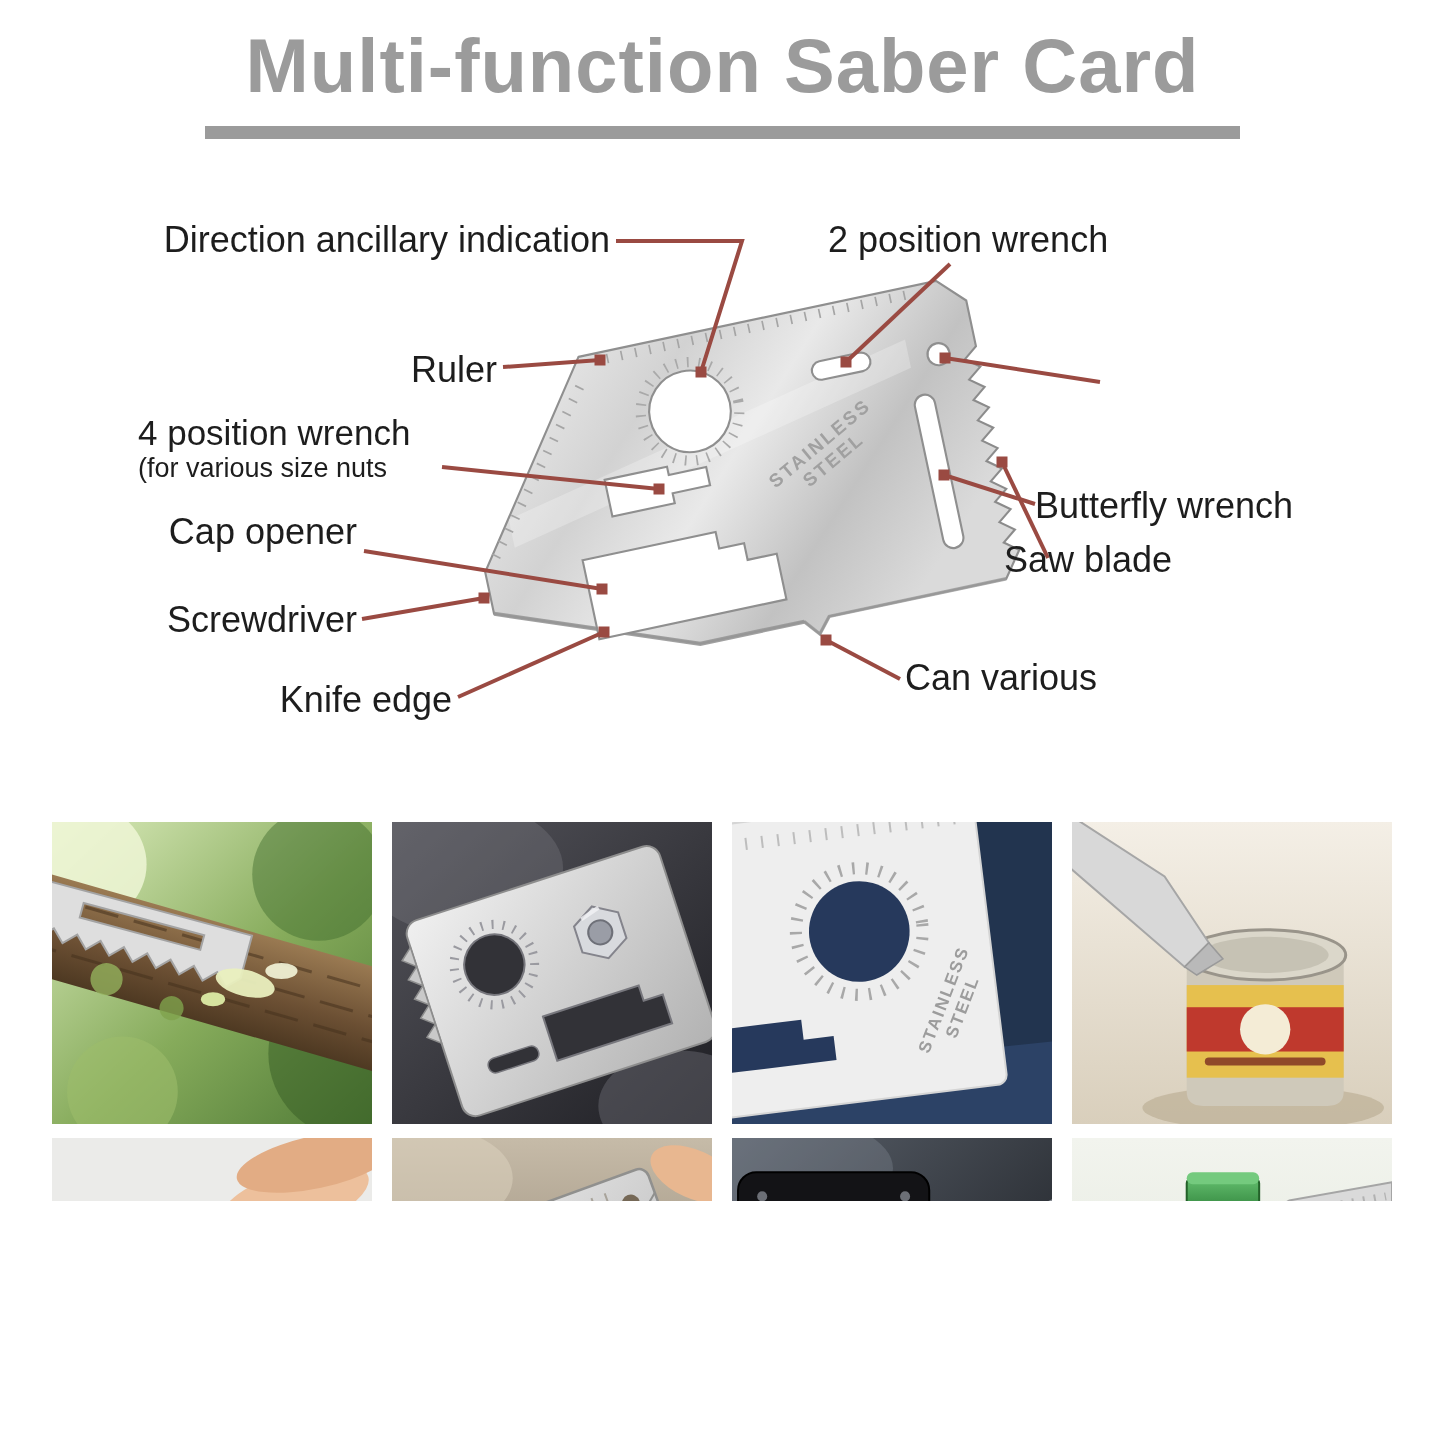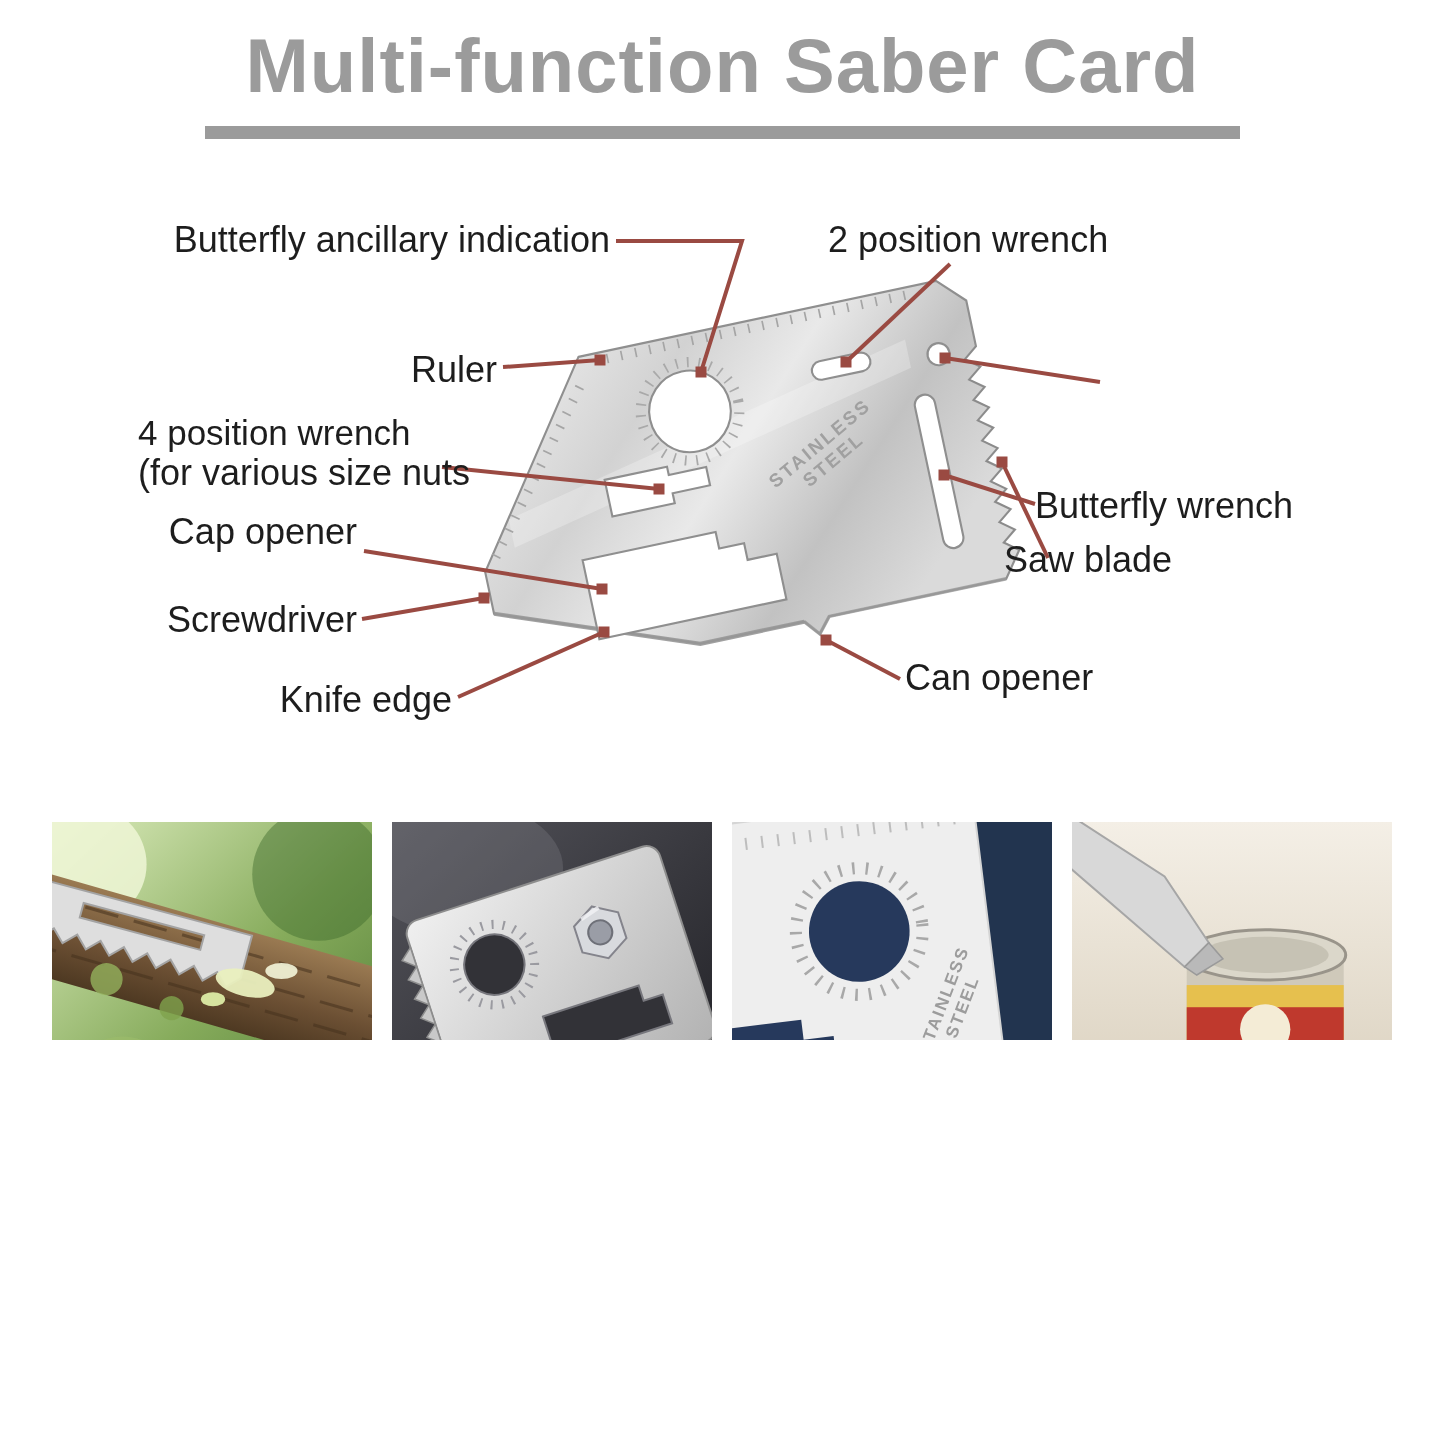--- a/index.html
+++ b/index.html
@@ -1,23 +1,23 @@
 <!DOCTYPE html>
 <html><head>
 <meta charset="utf-8">
 <style>
   html,body{margin:0;padding:0;background:#ffffff;}
-  .page{position:relative;width:1445px;height:1040px;background:#ffffff;overflow:hidden;
+  .page{position:relative;width:1445px;height:1201px;background:#ffffff;overflow:hidden;
         font-family:"Liberation Sans",sans-serif;}
   .title{position:absolute;top:22px;left:0;width:100%;margin:0;text-align:center;
          font-size:76px;font-weight:bold;color:#9b9b9b;letter-spacing:1px;}
   .title-bar{position:absolute;top:126px;left:205px;width:1035px;height:13px;background:#9b9b9b;}
   .diagram-svg{position:absolute;top:0;left:0;}
   .co{position:absolute;font-size:36px;color:#1d1d1d;white-space:nowrap;line-height:1.1;}
-  .co .sub{font-size:36px;line-height:1.12;}
+  .co .sub{font-size:27px;line-height:1.12;}
   .co.center{}
   .gallery{position:absolute;top:822px;left:52px;display:grid;
            grid-template-columns:repeat(4,320px);grid-auto-rows:302px;gap:14px 20px;}
   .tile{margin:0;width:320px;height:302px;overflow:hidden;background:#ddd;}
   .tile svg{display:block;width:100%;height:100%;}
   .engraving text{font-family:"Liberation Sans",sans-serif;}
 </style>
 </head>
 <body>
 
@@ -168,21 +168,21 @@
           <rect x="996.5" y="456.5" width="11" height="11" stroke="none"></rect>
         </g>
       <g>
           <line x1="900" y1="679" x2="826" y2="640"></line>
           <rect x="820.5" y="634.5" width="11" height="11" stroke="none"></rect>
         </g>
     </g>
   </svg>
 
   <div class="co" style="right:835px;top:220px">
-    <span>Butterfly ancillary indication</span>
+    <span>Direction ancillary indication</span>
   </div>
   <div class="co" style="left:828px;top:220px">
     <span>2 position wrench</span>
   </div>
   <div class="co" style="right:948px;top:350px">
     <span>Ruler</span>
   </div>
   <div class="co center" style="left:138px;top:414px;width:300px">
     <div style="font-size:35px">4 position wrench</div>
     <div class="sub">(for various size nuts</div>
@@ -193,21 +193,21 @@
   <div class="co" style="right:1088px;top:512px">
     <span>Cap opener</span>
   </div>
   <div class="co" style="left:1004px;top:540px">
     <span>Saw blade</span>
   </div>
   <div class="co" style="right:1088px;top:600px">
     <span>Screwdriver</span>
   </div>
   <div class="co" style="left:905px;top:658px">
-    <span>Can opener</span>
+    <span>Can various</span>
   </div>
   <div class="co" style="right:993px;top:680px">
     <span>Knife edge</span>
   </div>
 
   <div class="gallery">
 
     <figure class="tile">
       <svg viewBox="0 0 318 300" preserveAspectRatio="none">
         <rect width="318" height="300" fill="url(#p1bg)"></rect>

